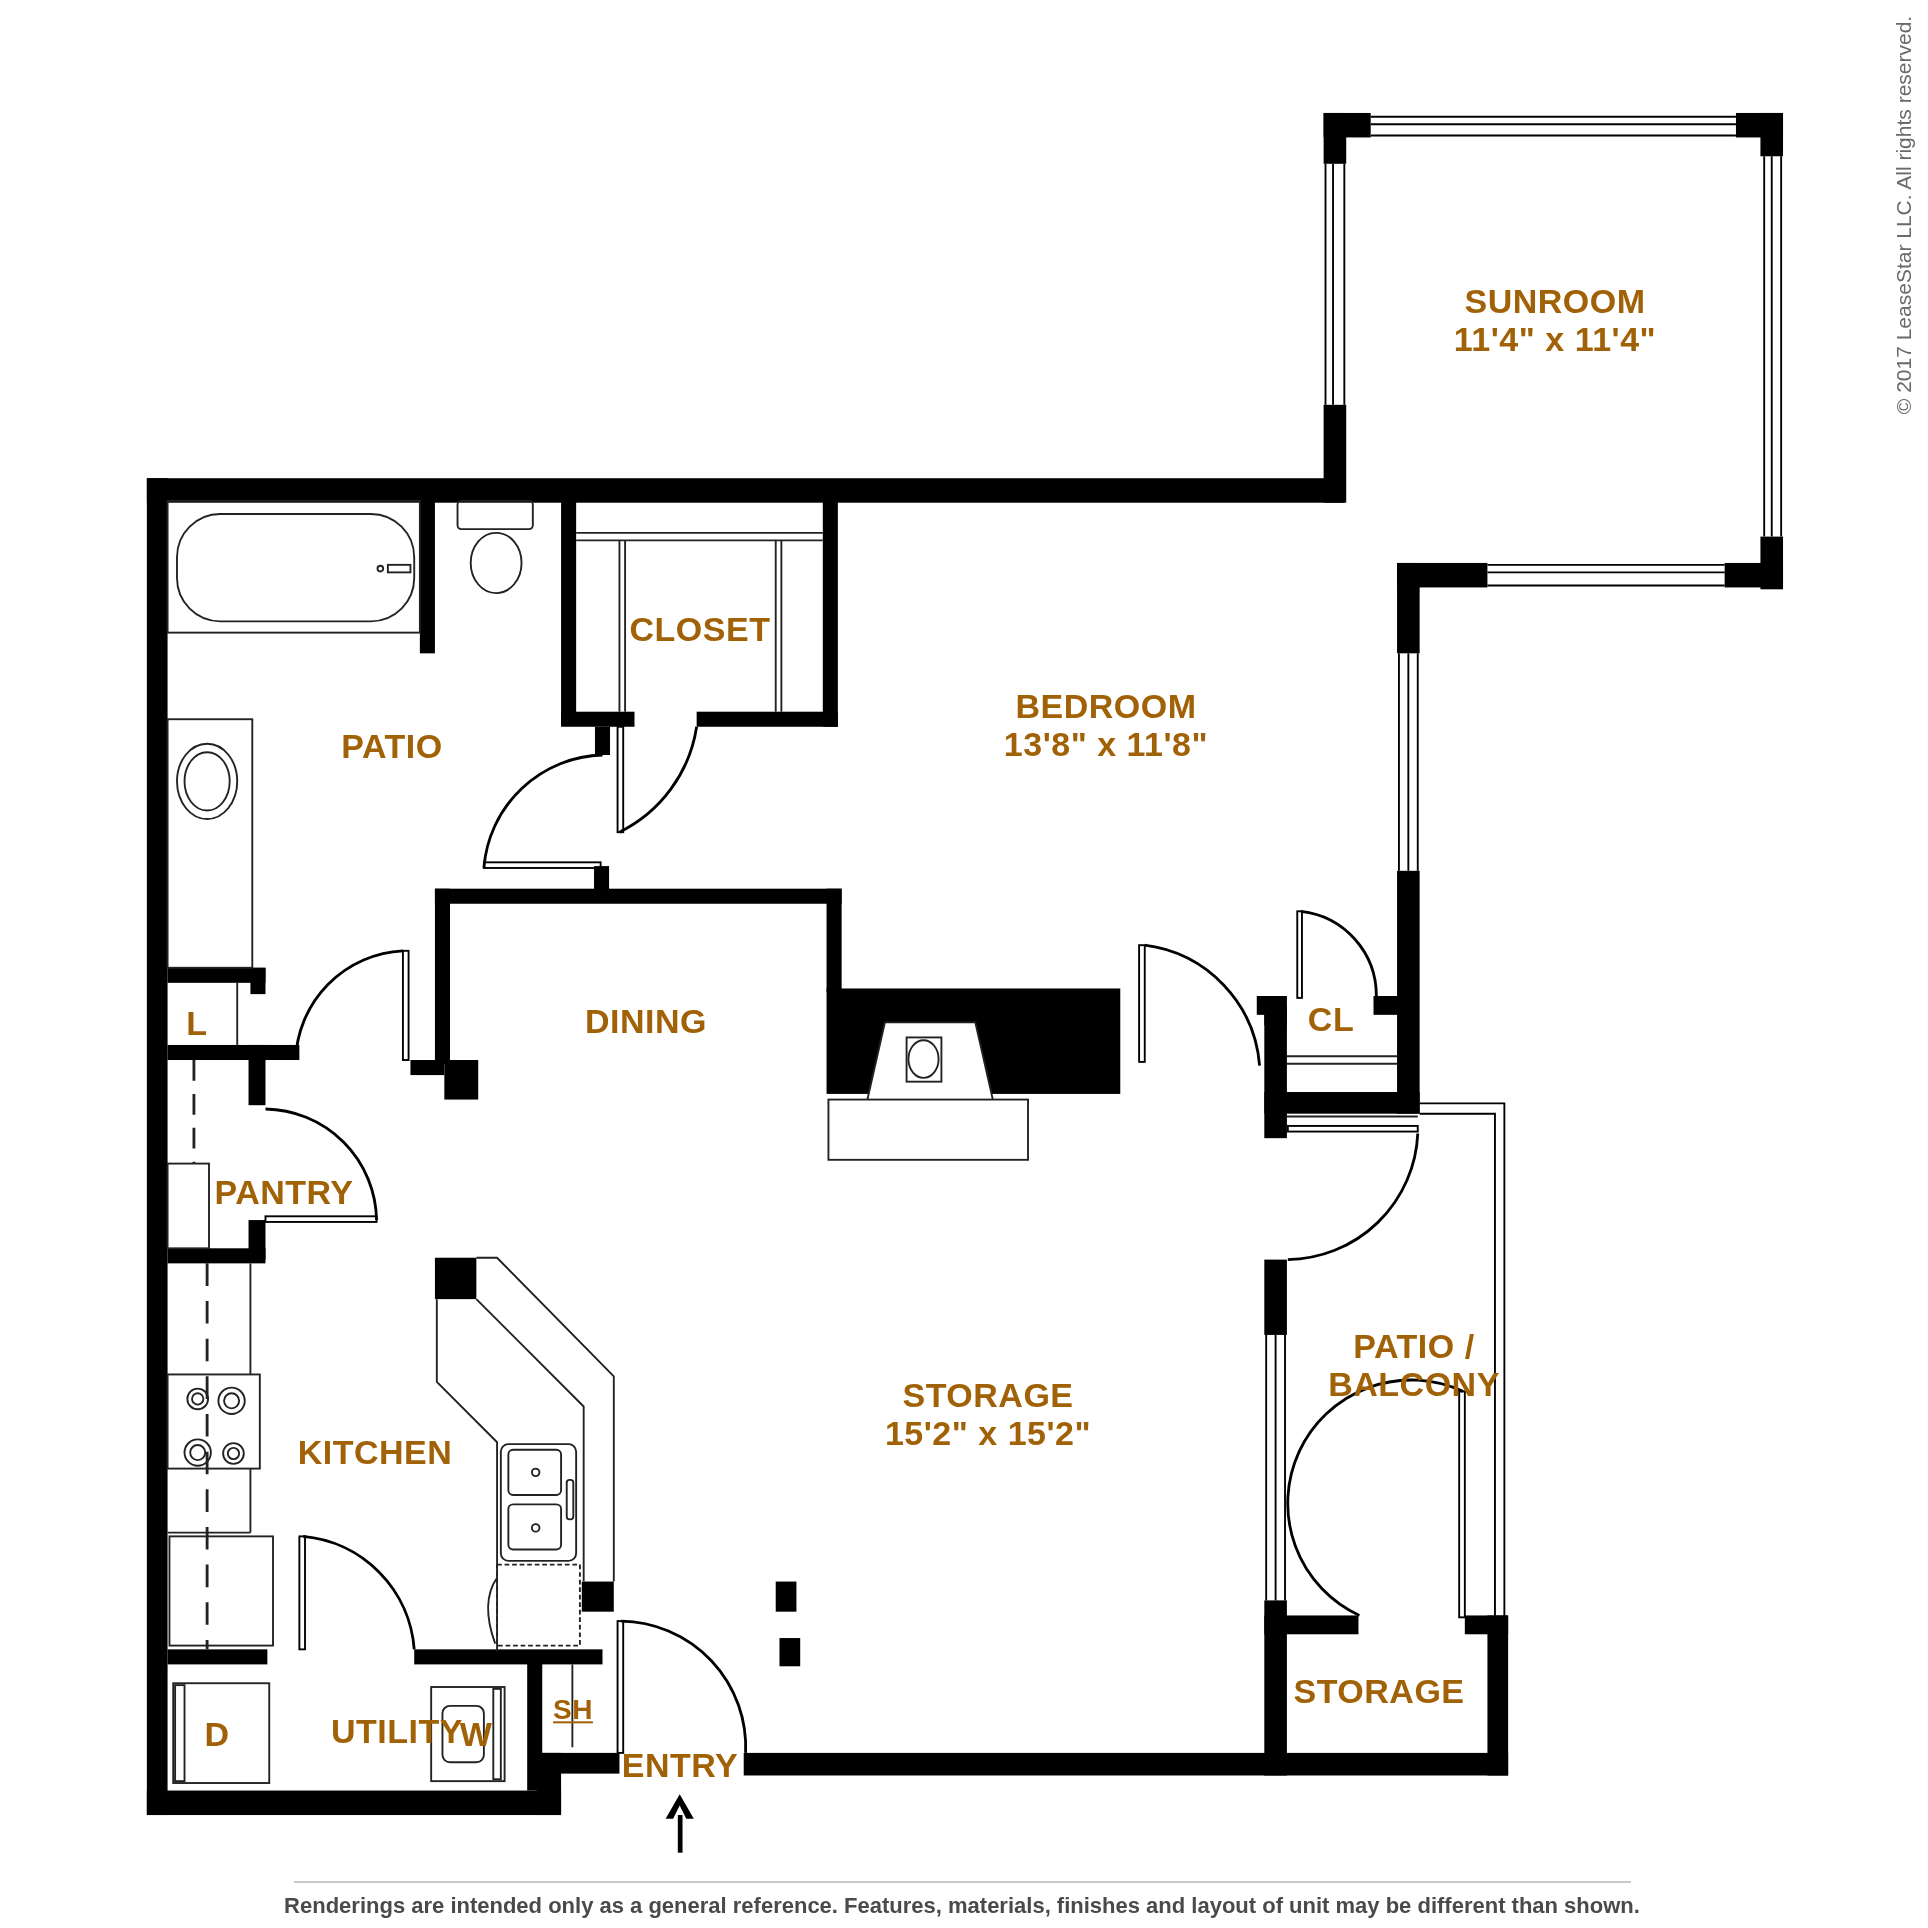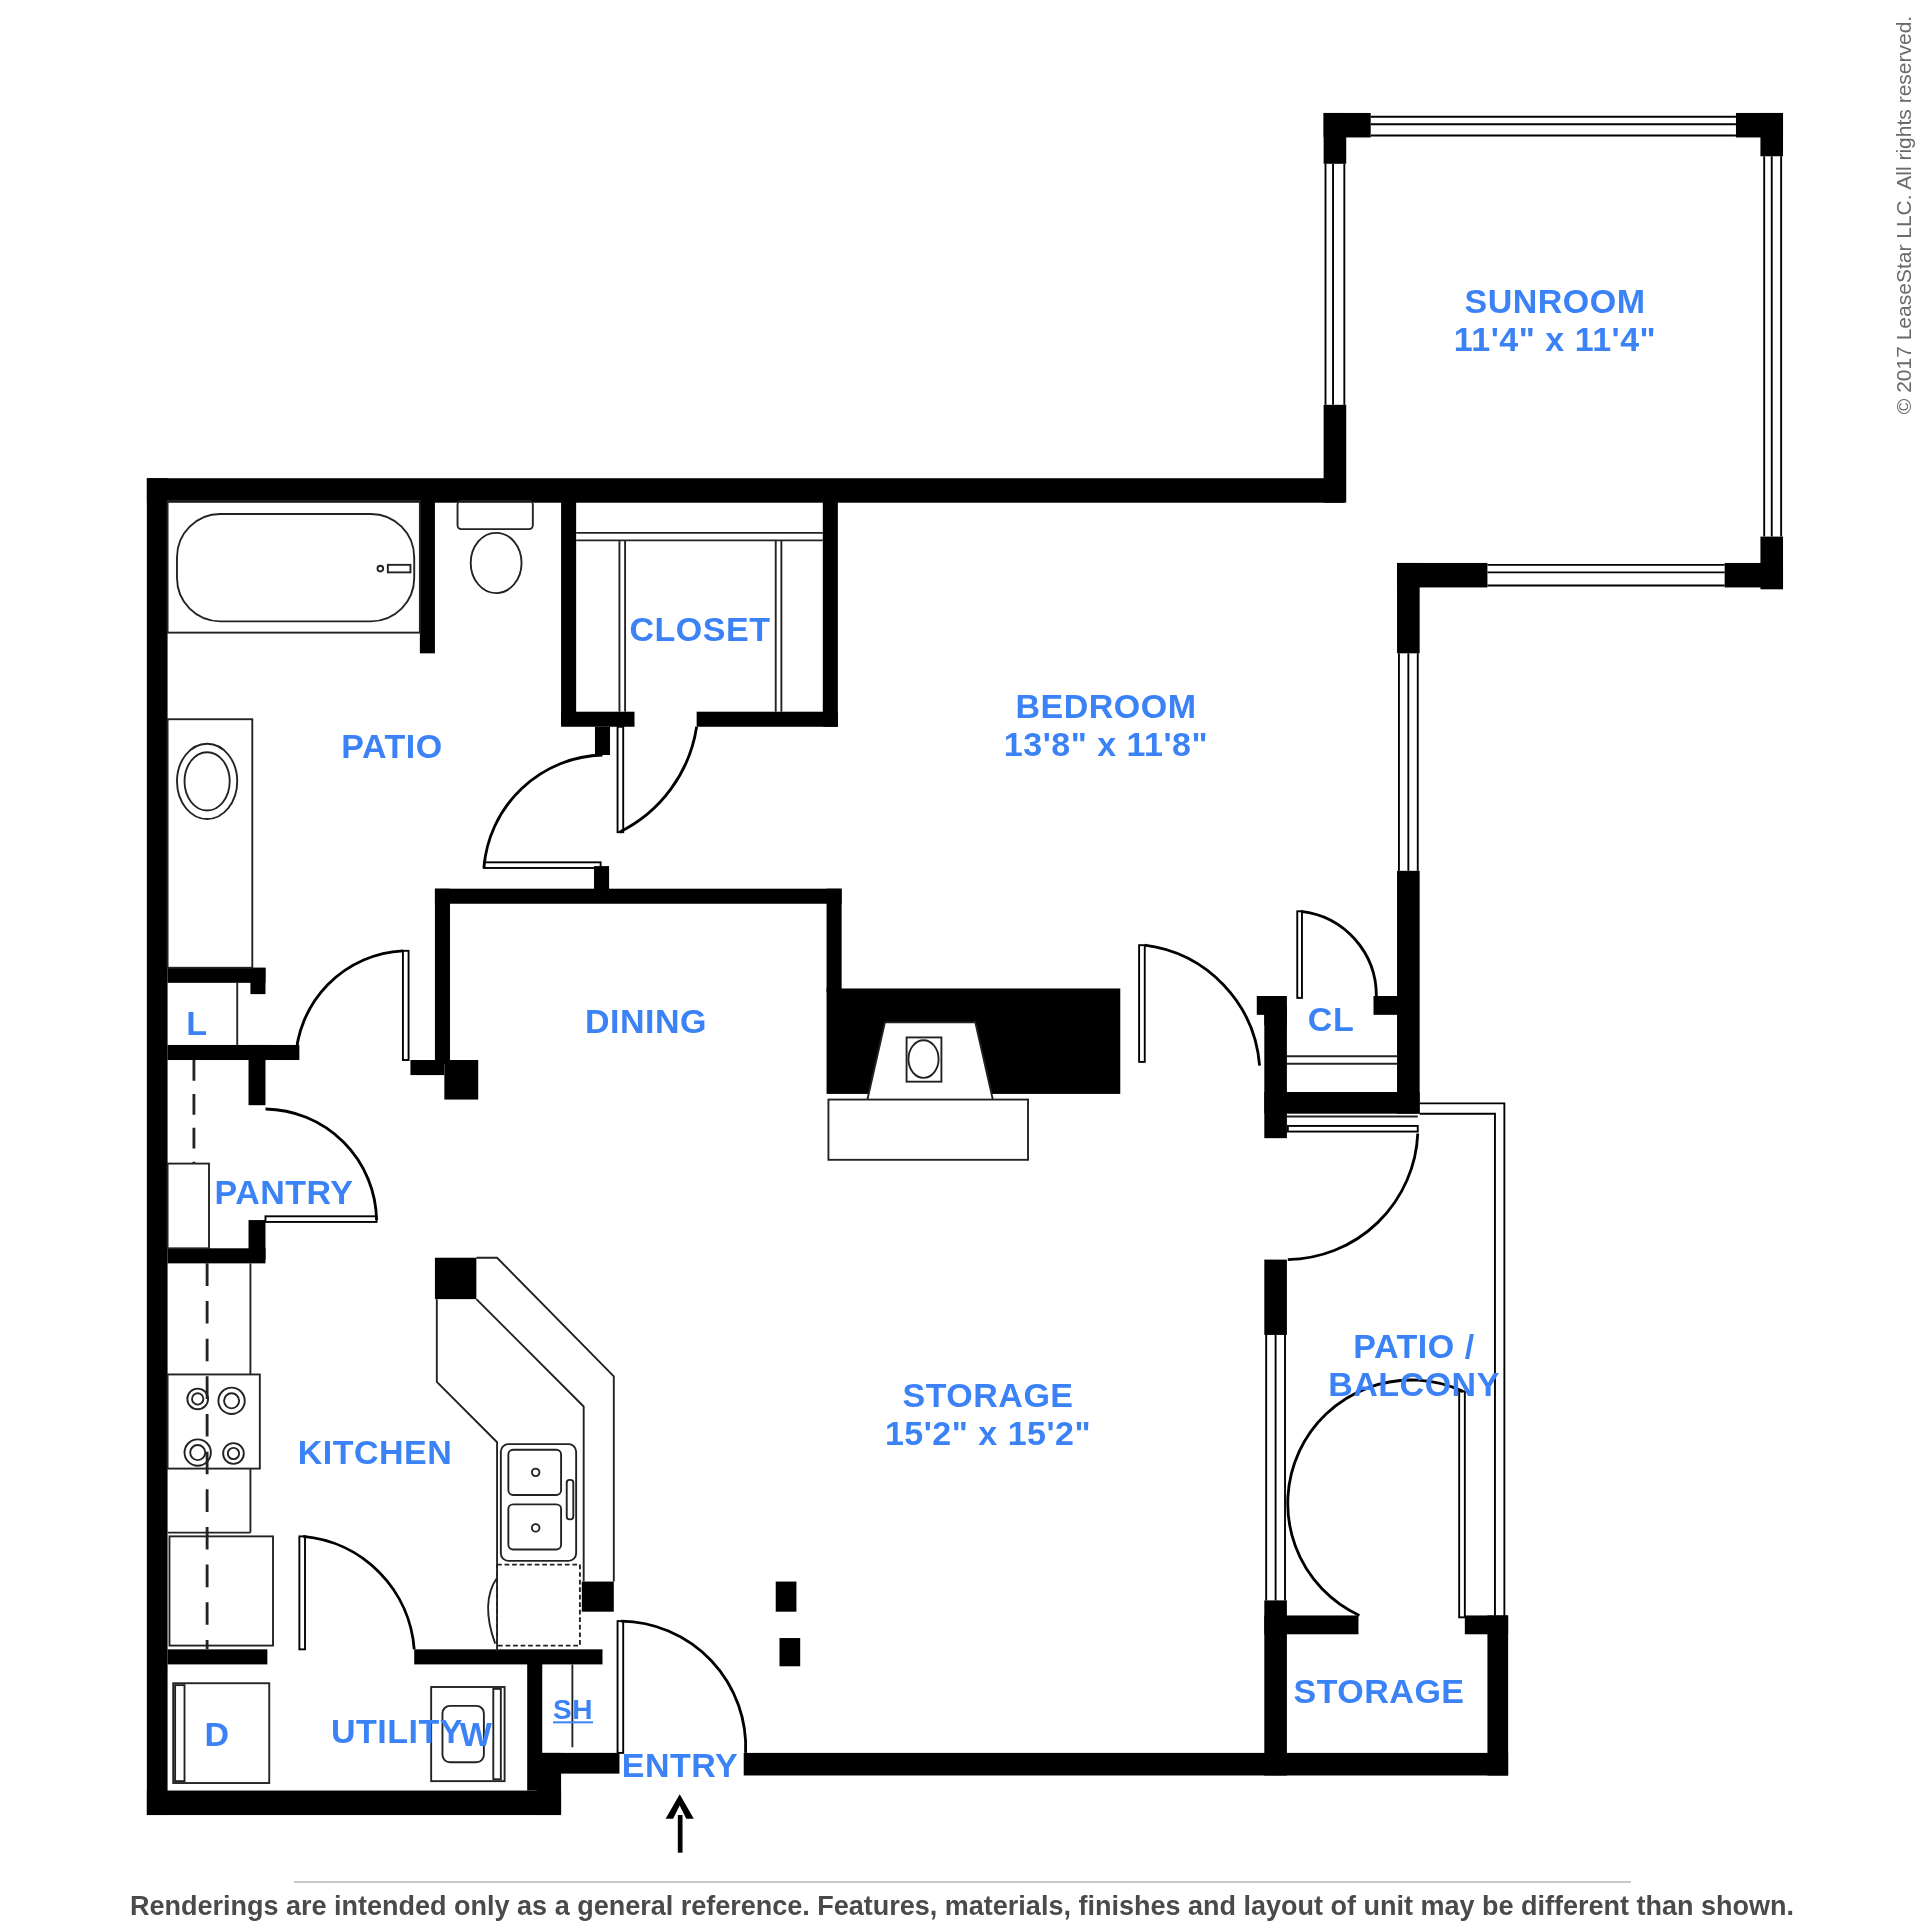--- a/index.html
+++ b/index.html
@@ -1,29 +1,29 @@
 <!DOCTYPE html>
 <html style="font-size:15px"><head>
 <meta charset="utf-8">
 <style>
   html, body { margin: 0; padding: 0; background: #ffffff; }
   body { width: 1928px; height: 1928px; position: relative; overflow: hidden;
          font-family: "Liberation Sans", "DejaVu Sans", sans-serif; color: #000; }
   #plan { position: absolute; left: 0; top: 0; width: 1928px; height: 1928px; }
-  .lbl { position: absolute; font-weight: bold; color: #3b82f6; text-align: center;
+  .lbl { position: absolute; font-weight: bold; color: #a16207; text-align: center;
          white-space: nowrap; transform: translate(-50%, -50%); line-height: 1.12;
          letter-spacing: 0.5px; }
   .room-name { font-size: 34px; display: block; }
   .room-dim  { font-size: 34px; display: block; }
   .xs { font-size: 28px; text-decoration: underline; }
   .copyright { position: absolute; left: 1904px; top: 215px; transform: translate(-50%,-50%) rotate(-90deg);
                font-size: 21px; color: #6a6a6a; white-space: nowrap; }
   .disclaimer-line { position: absolute; left: 294px; top: 1881px; width: 1337px; height: 1.9px; background: #c8c8c8; }
   .disclaimer { position: absolute; left: 962px; top: 1906px; transform: translate(-50%,-50%);
-                font-size: 27px; font-weight: bold; color: #4a4a4a; white-space: nowrap; }
+                font-size: 22px; font-weight: bold; color: #4a4a4a; white-space: nowrap; }
 </style>
 </head>
 <body>
 
 <svg id="plan" viewBox="0 0 2048 2048" xmlns="http://www.w3.org/2000/svg">
   <g fill="#000">
 
     <rect x="156" y="508" width="1272" height="26"></rect>
 
     <rect x="156" y="508" width="22" height="1420"></rect>

